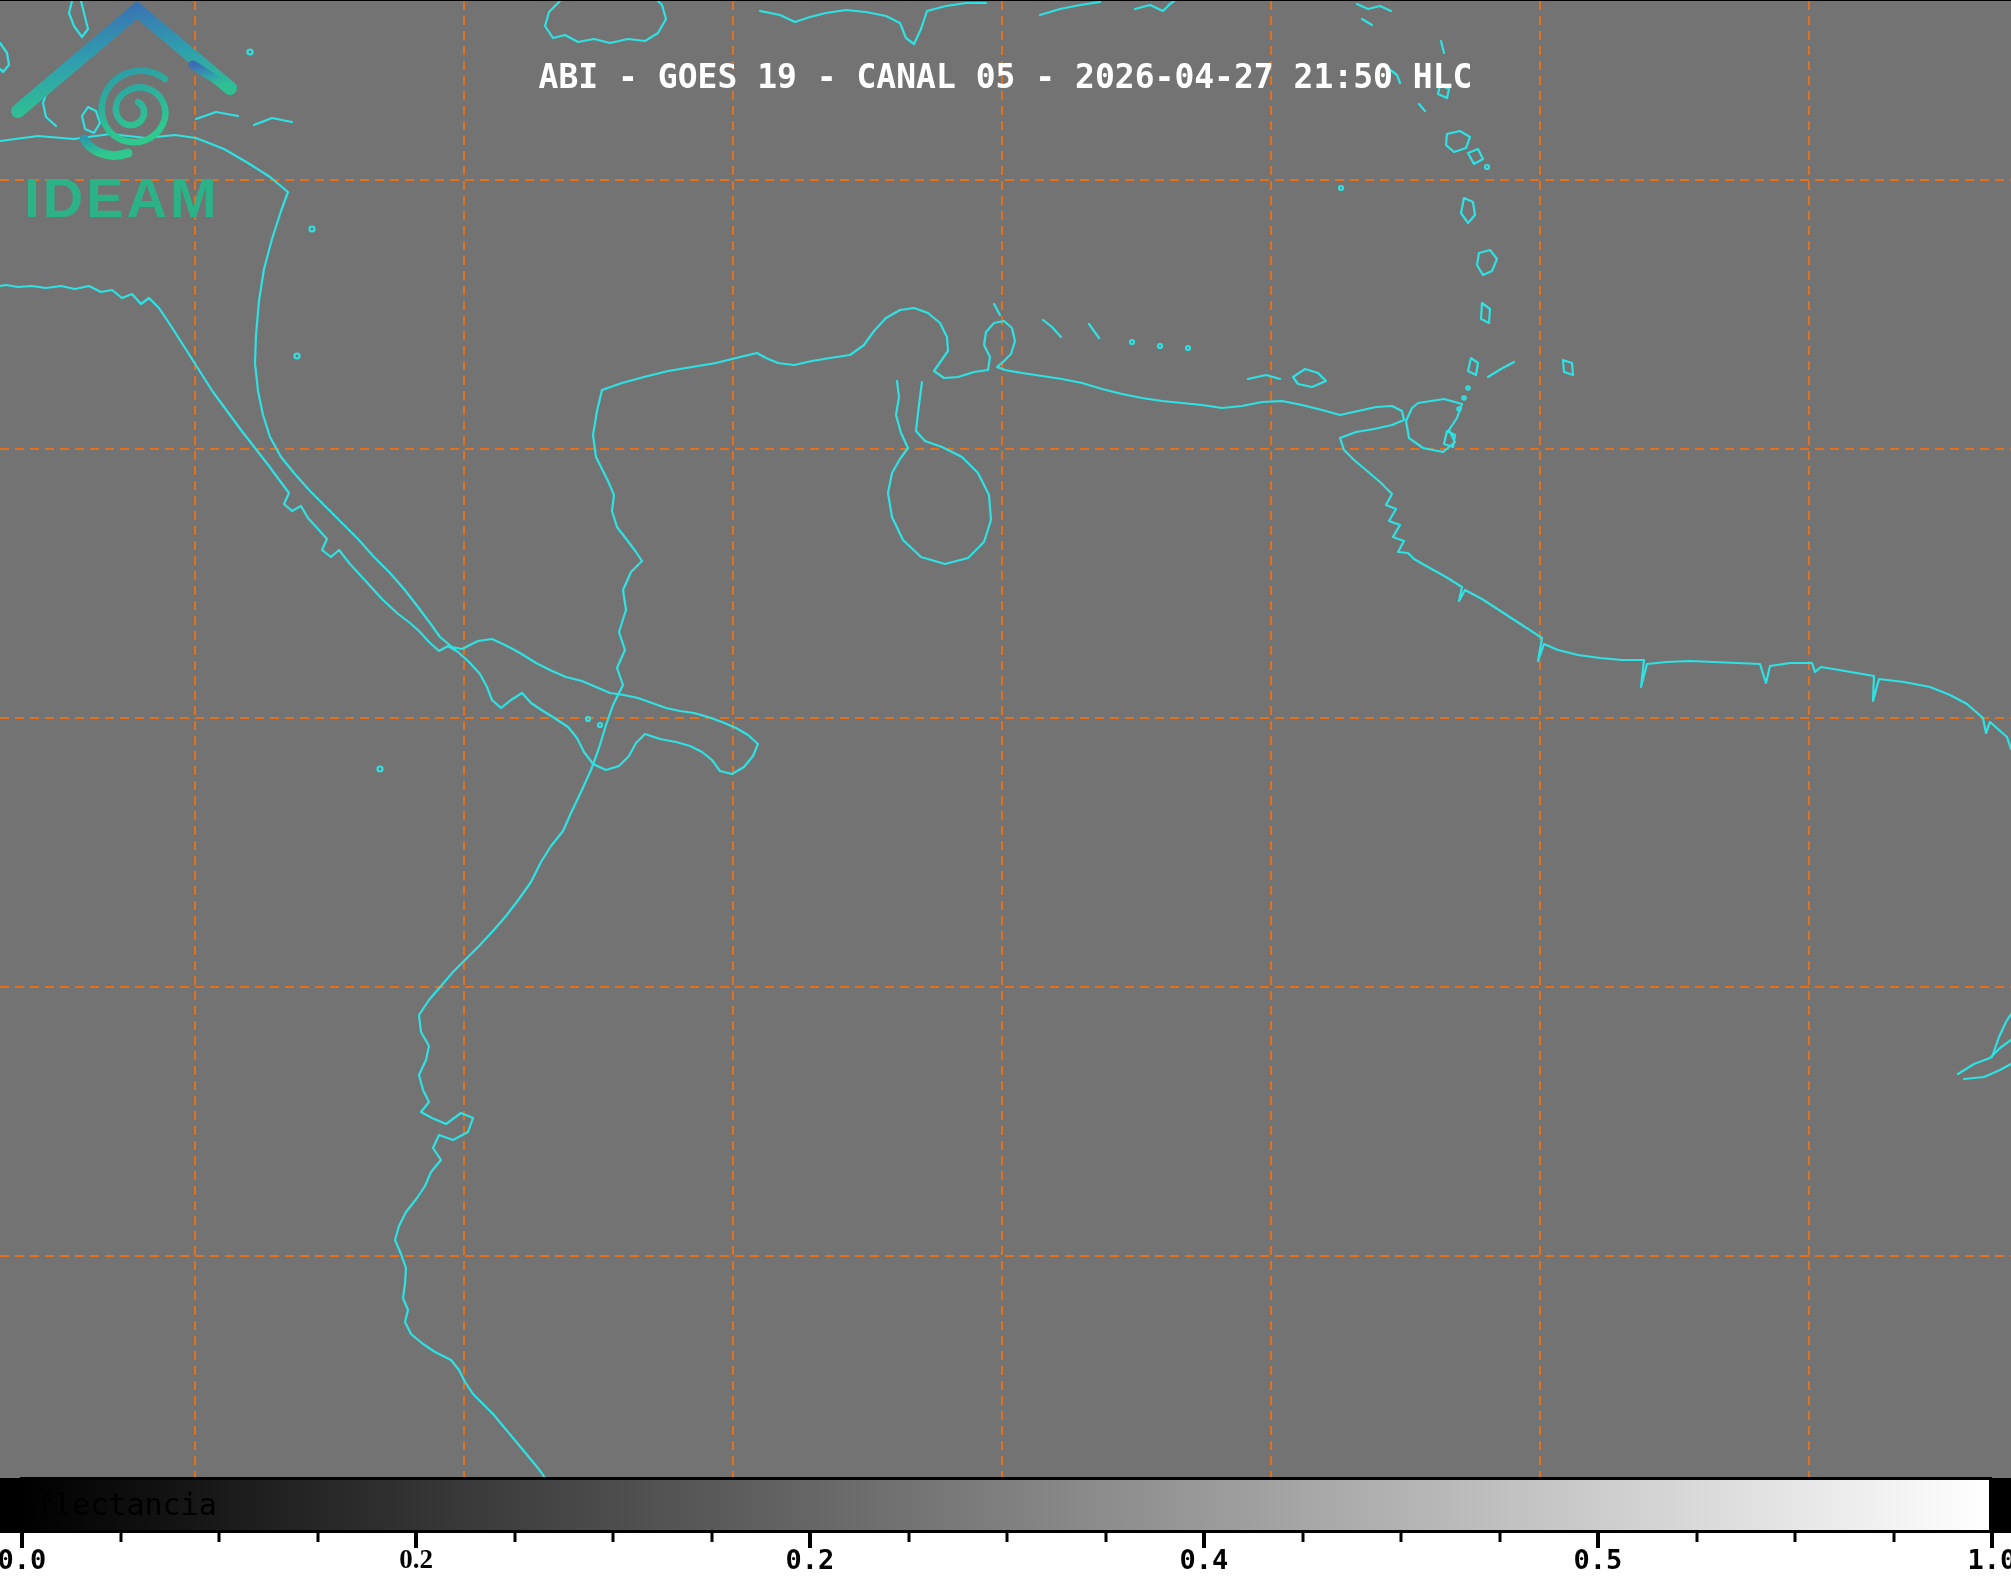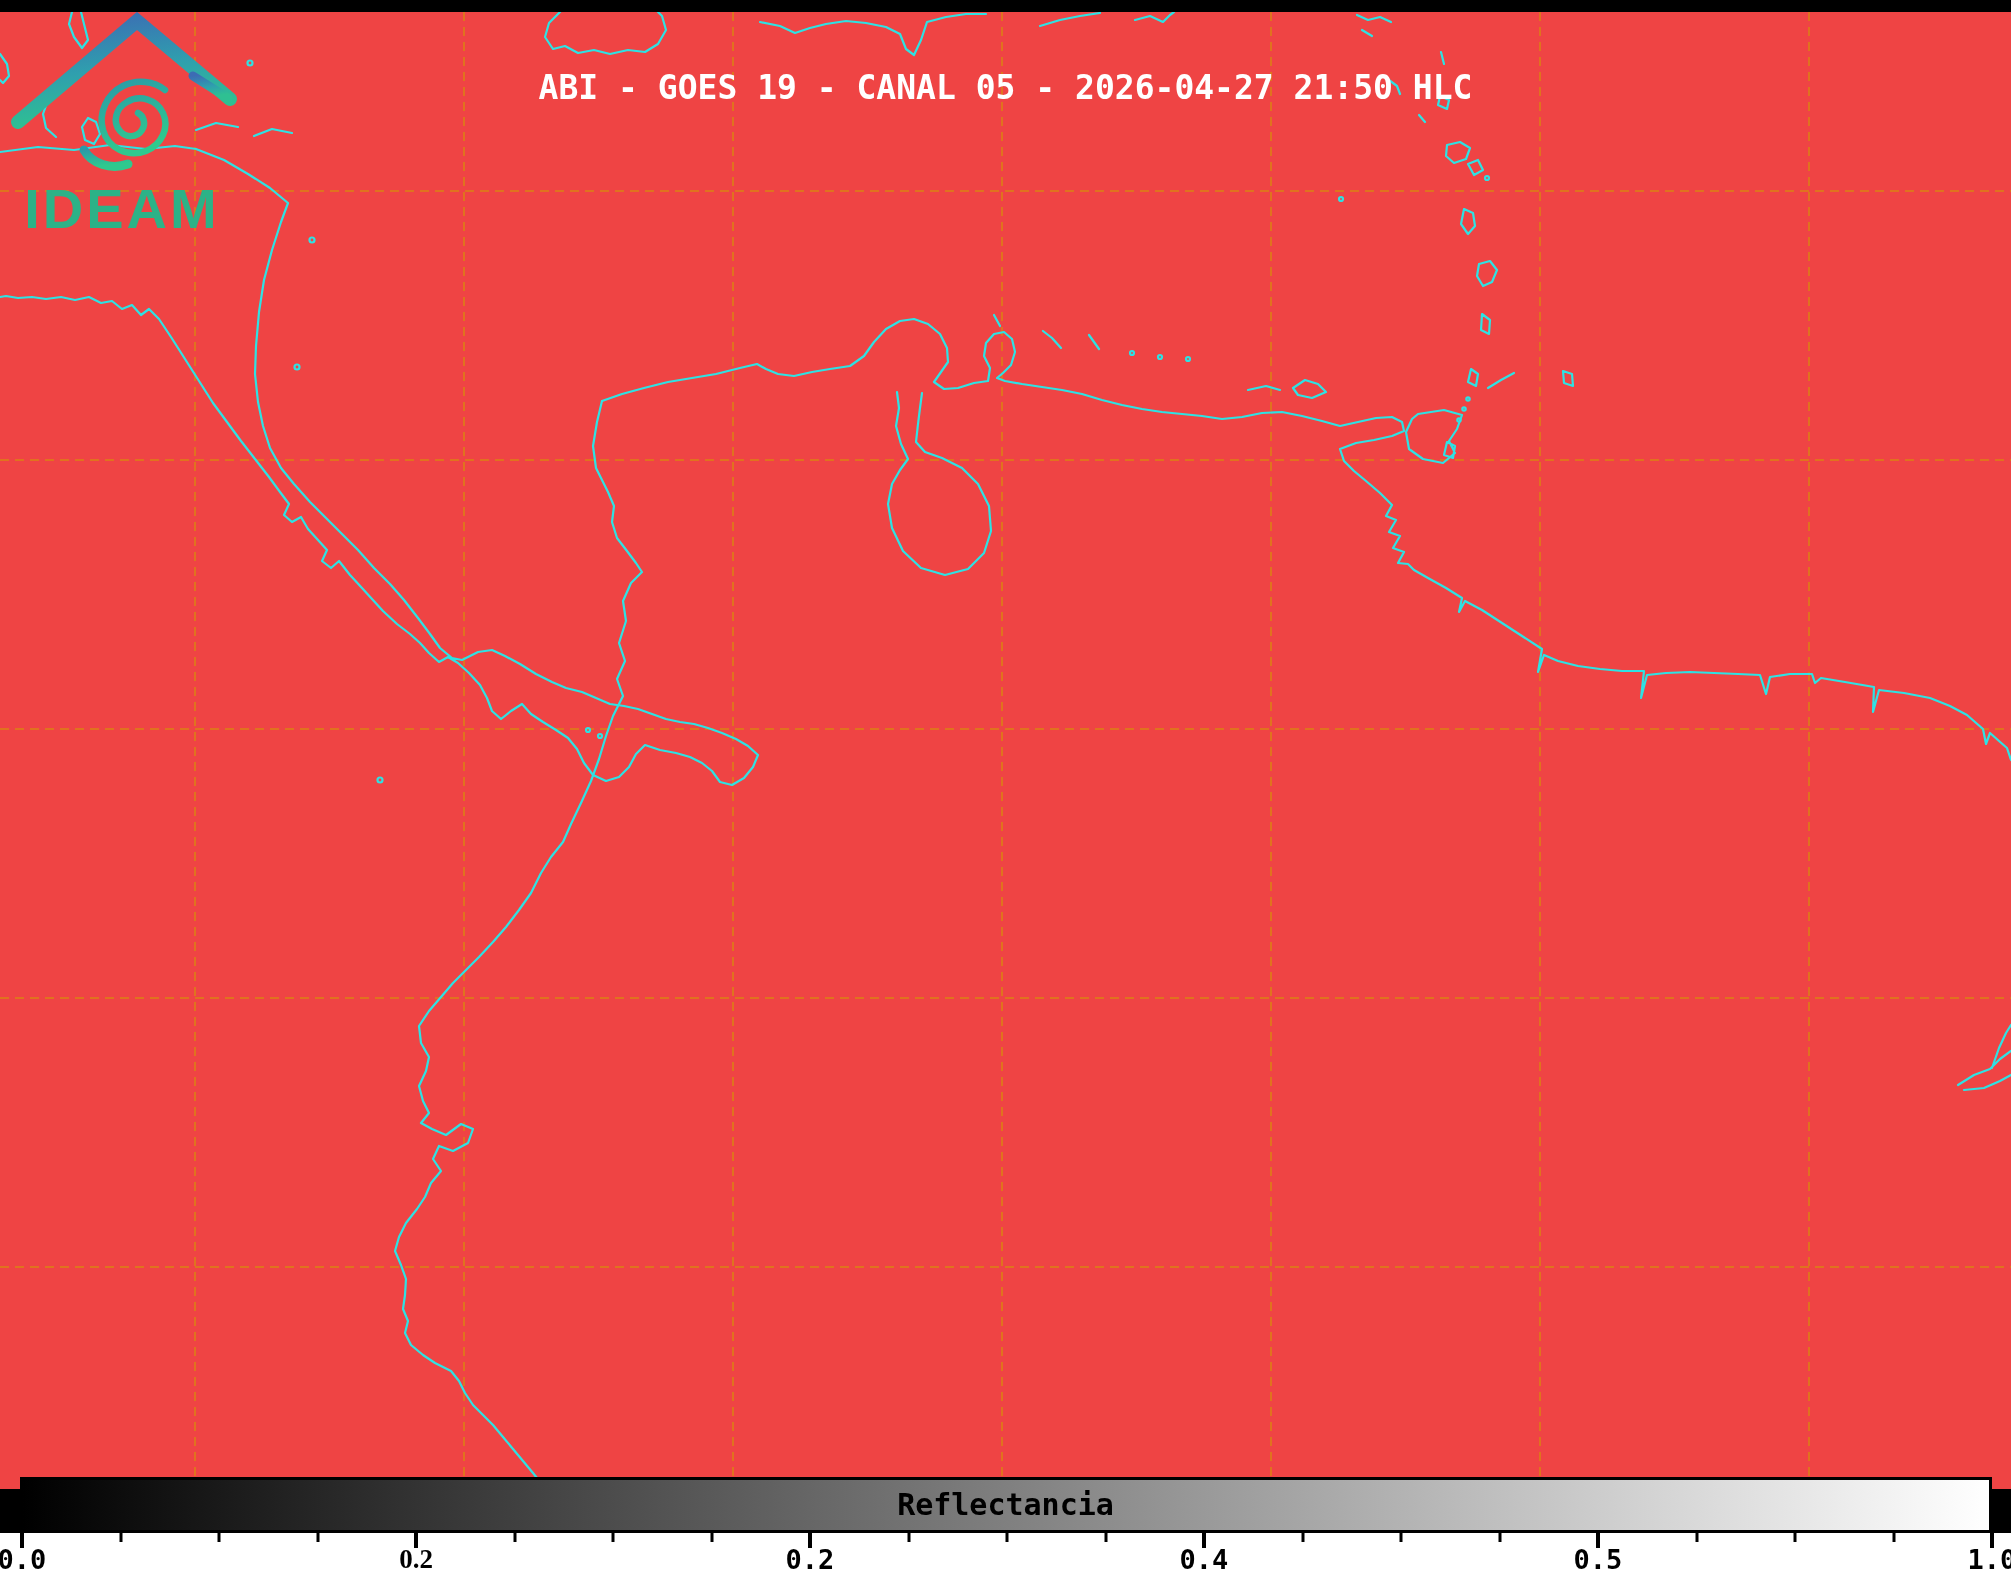--- a/index.html
+++ b/index.html
@@ -1,38 +1,38 @@
 <!DOCTYPE html>
 <html><head>
 <meta charset="utf-8">
 <style>
   html,body{margin:0;padding:0;overflow:hidden;}
   body{
     width:2011px;height:1577px;position:relative;
     background:#000;
     font-family:"DejaVu Sans Mono","Liberation Mono",monospace;
   }
-  .map{position:absolute;left:0;top:12px;width:2011px;height:1477px;background:#ef4444;}
+  .map{position:absolute;left:0;top:1px;width:2011px;height:1477px;background:#737373;}
   .map svg{position:absolute;left:0;top:0;}
   .map-title{
     position:absolute;left:0;right:0;top:56px;
     text-align:center;color:#fff;font-size:33px;font-weight:bold;
     letter-spacing:0px;white-space:pre;
   }
   .logo{position:absolute;left:1650px;top:1253px;width:240px;height:224px;}
   
   .cbar-strip{position:absolute;left:0;top:1533px;width:2011px;height:44px;background:#ffffff;}
   .cbar{
     position:absolute;left:20px;top:1477px;width:1972px;height:56px;
     background:linear-gradient(to right,#000000,#ffffff);
     border:3px solid #000;box-sizing:border-box;
   }
   .cbar-label{
-    position:absolute;left:0;right:0;top:1487px;text-align:center;
-    color:#000;font-size:30px;font-weight:bold;
+    position:absolute;left:0;right:0;top:1487px;
+    color:#000;font-size:30px;font-weight:normal;
   }
   .tick{position:absolute;top:1531px;width:3px;background:#000;transform:translateX(-50%);}
   .tick.major{height:17px;width:4px;}
   .tick.minor{height:11px;}
   .tick-label{
     position:absolute;top:1544px;transform:translateX(-50%);
     color:#000;font-size:27px;font-weight:bold;white-space:nowrap;
   }
 </style>
 </head>

